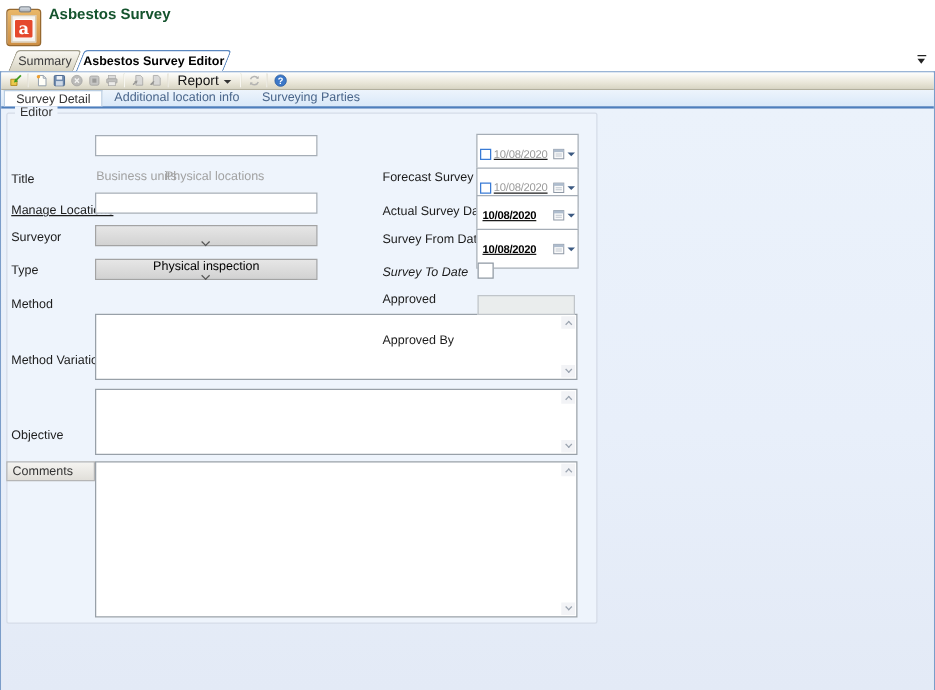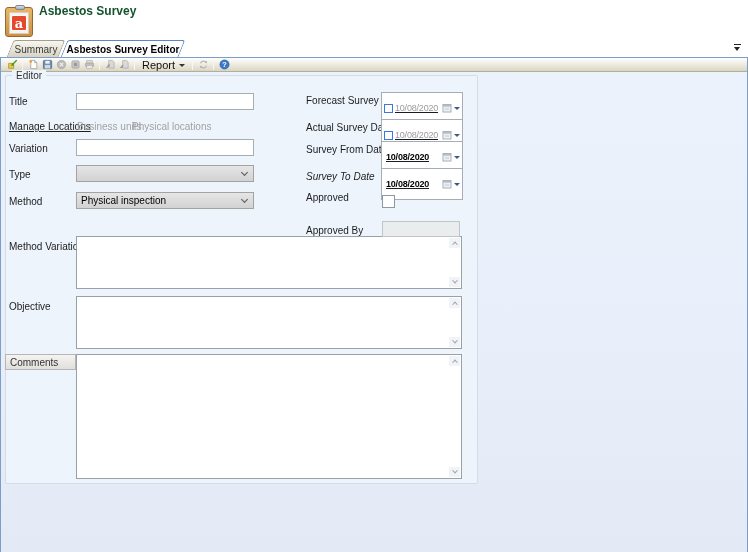--- a/index.html
+++ b/index.html
@@ -53,29 +53,29 @@
   .stab { display:flex; align-items:center; padding:0 9px; color:#49658a; cursor:pointer; white-space:nowrap; }
   .stab.active { background:#fff; border:1px solid #b9cde2; border-bottom:none; color:#333; }
 
   
   .page { flex:1 1 auto; position:relative; background:linear-gradient(180deg,#ebf2fb 0%,#e8effa 55%,#e3eaf6 100%); }
 
   .group { position:absolute; left:4px; top:3px; width:473px; height:409px;
     background:#eef4fc; border:1px solid #d5dce7; border-radius:2px; }
   .group-label { position:absolute; left:6px; top:-6px; background:#eef4fc; padding:0 4px; color:#333; }
 
-  .lbl { position:absolute; color:#1c1c1c; white-space:nowrap; }
+  .lbl { position:absolute; color:#1c1c1c; white-space:nowrap;margin-top:27px; }
   .link-dis { position:absolute; color:#a2a2a2; white-space:nowrap; cursor:default; }
 
   .inp { position:absolute; height:17px; background:#fff; border:1px solid #a5adb6; font:10px "Liberation Sans",sans-serif;
     padding:0 3px; color:#000; }
   .inp.dis { background:#eaeded; border-color:#c0c5ca; }
 
   .combo { position:absolute; height:17px; background:linear-gradient(180deg,#e6e6e6,#d2d2d2); border:1px solid #a3a3a3;
-    display:flex; align-items:center; padding:0 4px; cursor:pointer; }
+    display:flex; align-items:center; padding:0 4px; cursor:pointer;flex-direction:column; }
   .combo .cval { flex:1; color:#000; }
   .combo .chev { width:5px; height:5px; border-left:1.3px solid #555; border-bottom:1.3px solid #555;
     transform:rotate(-45deg); margin-right:2px; margin-top:-2px; }
 
   .ta { position:absolute; background:#fff; border:1px solid #98a0a8; }
   .ta textarea { position:absolute; left:0; top:0; width:calc(100% - 13px); height:100%; border:none; resize:none;
     font:10px "Liberation Sans",sans-serif; padding:2px 3px; background:transparent; }
   .sb { position:absolute; right:1px; width:11px; height:10px; background:#f2f3f6; display:flex; align-items:center; justify-content:center; cursor:pointer; }
   .sb.up { top:1px; } .sb.dn { bottom:1px; }
   .sb .c { width:4px; height:4px; border-left:1.3px solid #9aa3af; border-top:1.3px solid #9aa3af; }
@@ -196,34 +196,45 @@
       </div>
       <div class="tsep"></div>
       <div class="tbtn">
         <svg viewBox="0 0 12 12">
           <circle cx="6" cy="6" r="5" fill="#3c78c8" stroke="#2a5a9e" stroke-width="0.7"></circle>
           <text x="6" y="8.8" font-size="8" font-weight="bold" fill="#fff" text-anchor="middle" font-family="Liberation Sans, sans-serif">?</text>
         </svg>
       </div>
     </div>
 
+    <div class="subtabs">
+      <div class="stab active">
+        <span>Survey Detail</span>
+      </div>
+      <div class="stab">
+        <span>Additional location info</span>
+      </div>
+      <div class="stab">
+        <span>Surveying Parties</span>
+      </div>
+    </div>
 
     <div class="page">
       <div class="group">
         <div class="group-label">Editor</div>
       </div>
 
       <div class="lbl" style="left:8px; top:24px;">Title</div>
       <input class="inp" style="left: 75px; top: 21px; width: 178px;" value="">
 
       <div class="lbl" style="left:8px; top:49px;text-decoration:underline;">Manage Locations</div>
       <div class="link-dis" style="left:76px; top:49px;">Business units</div>
       <div class="link-dis" style="left:131px; top:49px;">Physical locations</div>
 
-      <div class="lbl" style="left:8px; top:71px;">Variation</div>
+      <div class="lbl" style="left:8px; top:71px;">Surveyor</div>
       <input class="inp" style="left: 75px; top: 67px; width: 178px;" value="">
 
       <div class="lbl" style="left:8px; top:97px;">Type</div>
       <div class="combo" style="left:75px; top:93px; width:178px;">
         <span class="cval"></span>
         <span class="chev"></span>
       </div>
 
       <div class="lbl" style="left:8px; top:124px;">Method</div>
       <div class="combo" style="left:75px; top:120px; width:178px;">

